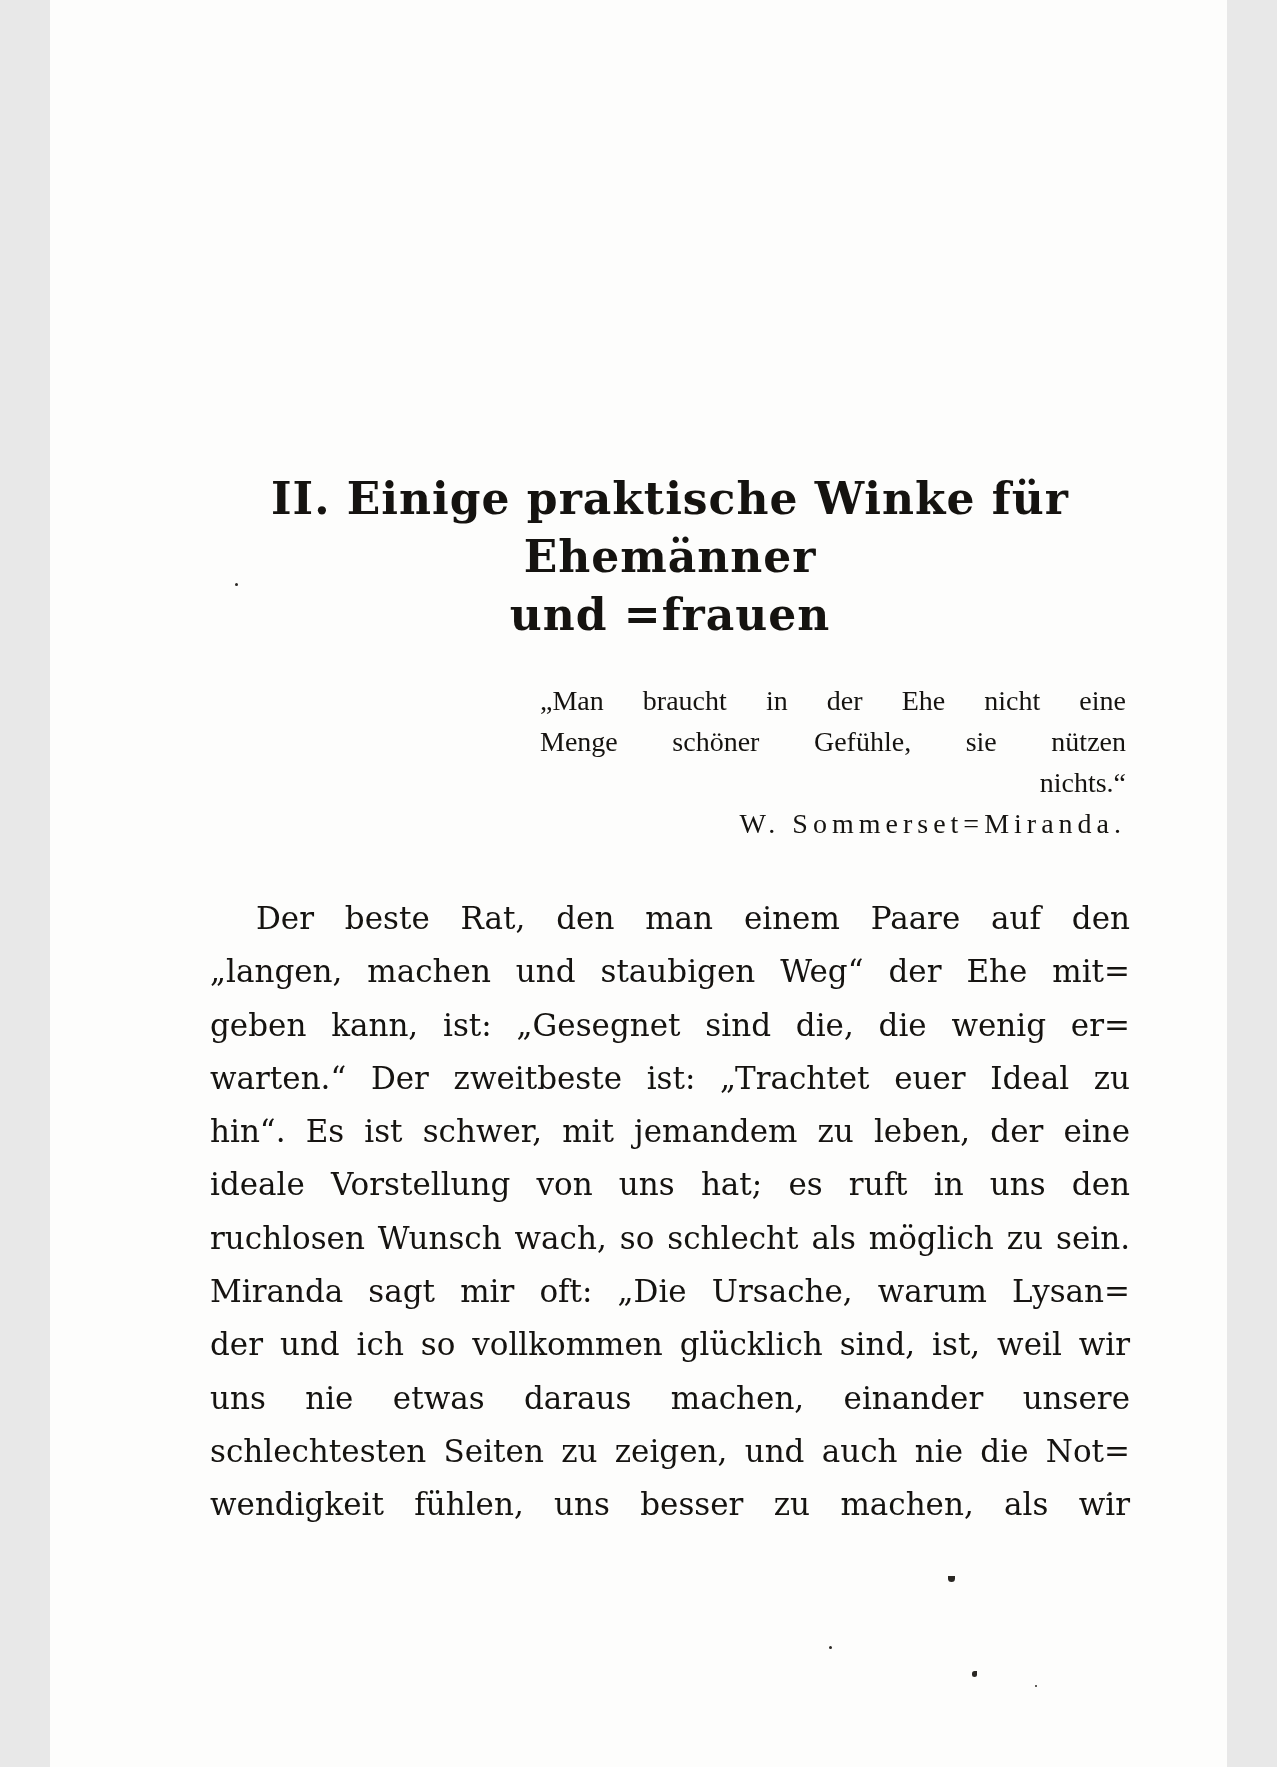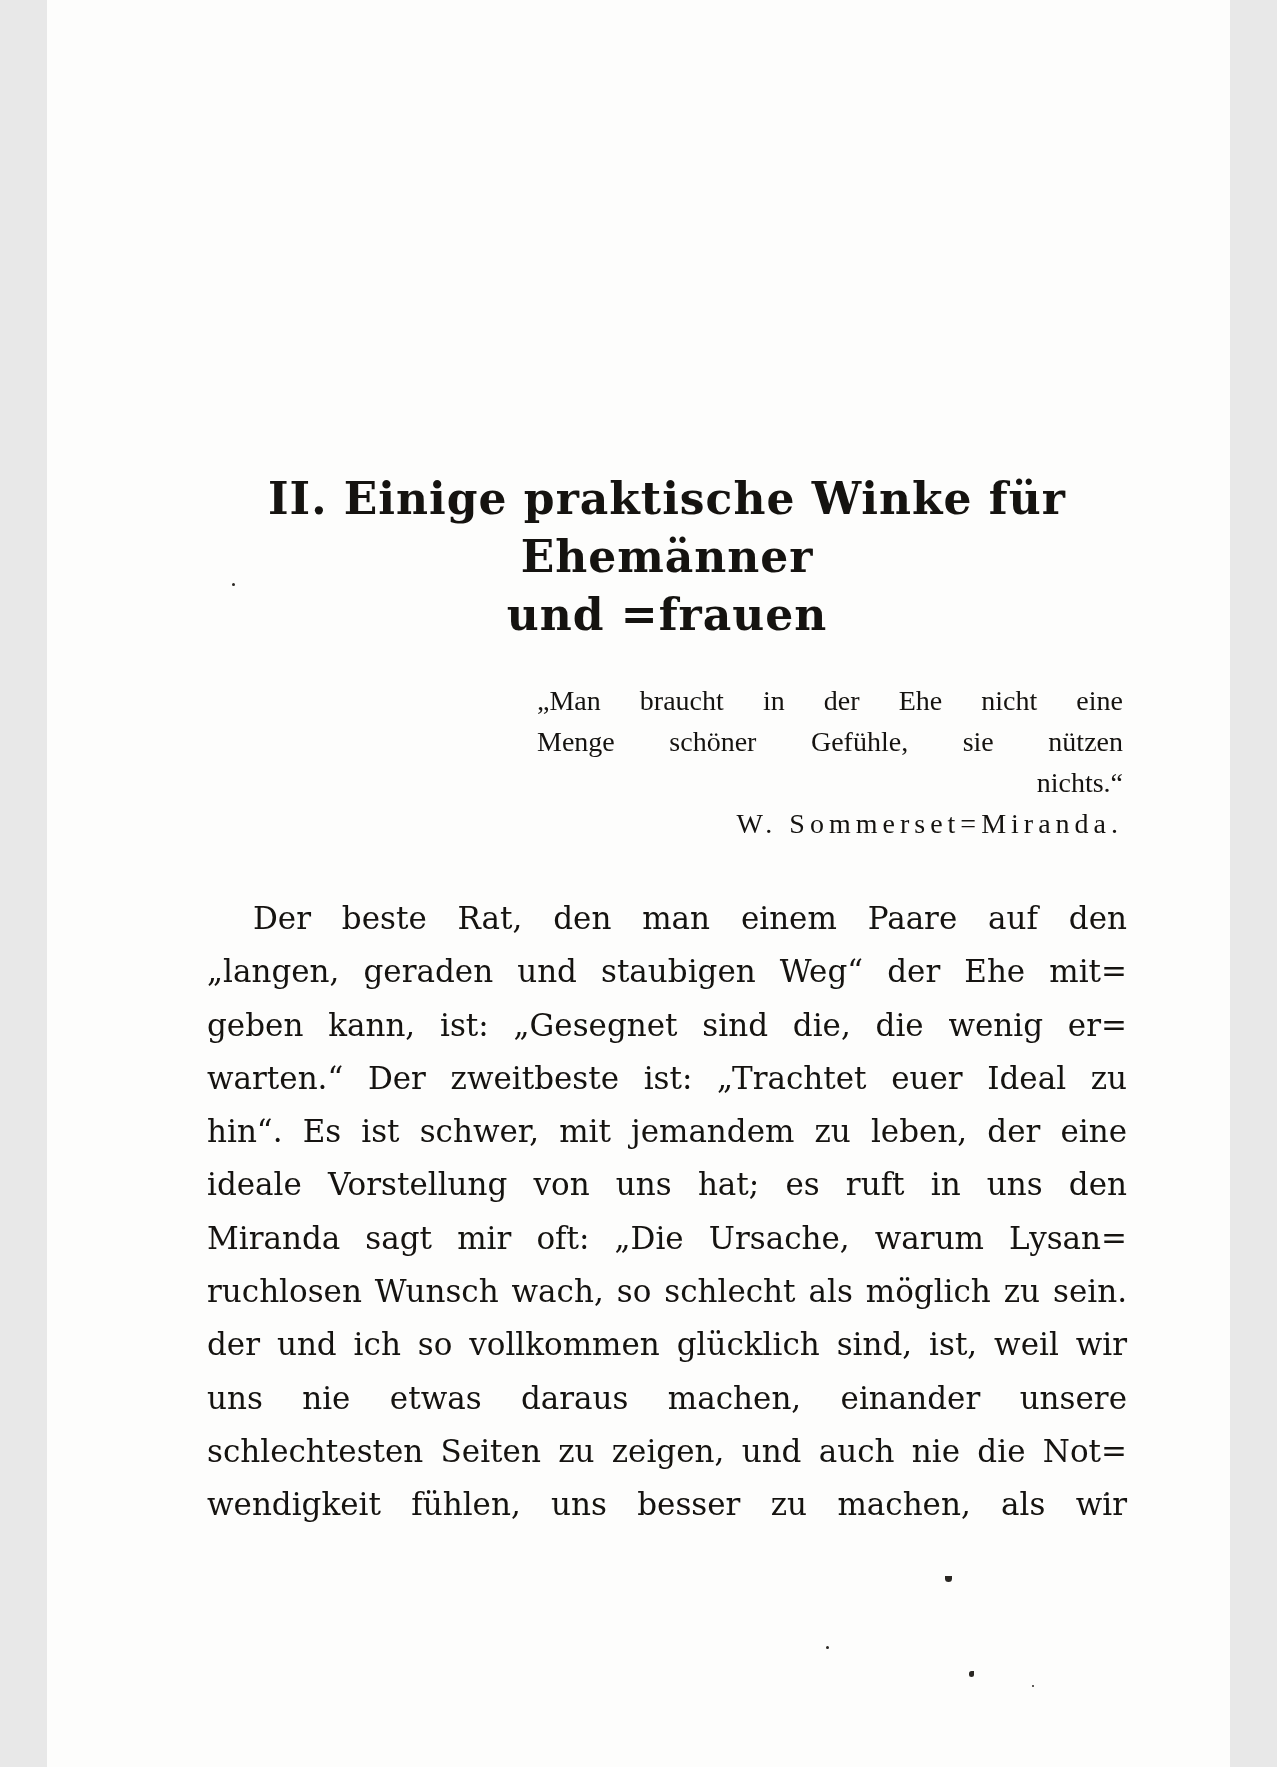--- a/index.html
+++ b/index.html
@@ -9,21 +9,20 @@
   }
   .page {
     position: relative;
     width: 1177px;
     height: 1767px;
     margin: 0 auto;
     background: #fdfdfc;
     color: #151310;
     font-family: "DejaVu Serif", "Liberation Serif", serif;
     overflow: hidden;
-    padding-left: 6px;
   }
   .content {
     position: absolute;
     left: 160px;
     top: 470px;
     width: 920px;
   }
   .heading {
     margin: 0;
     text-align: center;
@@ -91,27 +90,27 @@
 
     <div class="epigraph">
       <div class="ep-line-justify">„Man braucht in der Ehe nicht eine</div>
       <div class="ep-line-justify">Menge schöner Gefühle, sie nützen</div>
       <div class="ep-line">nichts.“</div>
       <div class="ep-line attribution">W. Sommerset=Miranda.</div>
     </div>
 
     <div class="paragraph">
       <div class="p-line indent">Der beste Rat, den man einem Paare auf den</div>
-      <div class="p-line">„langen, geraden und staubigen Weg“ der Ehe mit=</div>
+      <div class="p-line">„langen, machen und staubigen Weg“ der Ehe mit=</div>
       <div class="p-line">geben kann, ist: „Gesegnet sind die, die wenig er=</div>
       <div class="p-line">warten.“ Der zweitbeste ist: „Trachtet euer Ideal zu</div>
       <div class="p-line">hin“. Es ist schwer, mit jemandem zu leben, der eine</div>
       <div class="p-line">ideale Vorstellung von uns hat; es ruft in uns den</div>
+      <div class="p-line">ruchlosen Wunsch wach, so schlecht als möglich zu sein.</div>
       <div class="p-line">Miranda sagt mir oft: „Die Ursache, warum Lysan=</div>
-      <div class="p-line">ruchlosen Wunsch wach, so schlecht als möglich zu sein.</div>
       <div class="p-line">der und ich so vollkommen glücklich sind, ist, weil wir</div>
       <div class="p-line">uns nie etwas daraus machen, einander unsere</div>
       <div class="p-line">schlechtesten Seiten zu zeigen, und auch nie die Not=</div>
       <div class="p-line">wendigkeit fühlen, uns besser zu machen, als wir</div>
     </div>
 
   </div>
 
   <div class="speck s1"></div>
   <div class="speck s2"></div>

